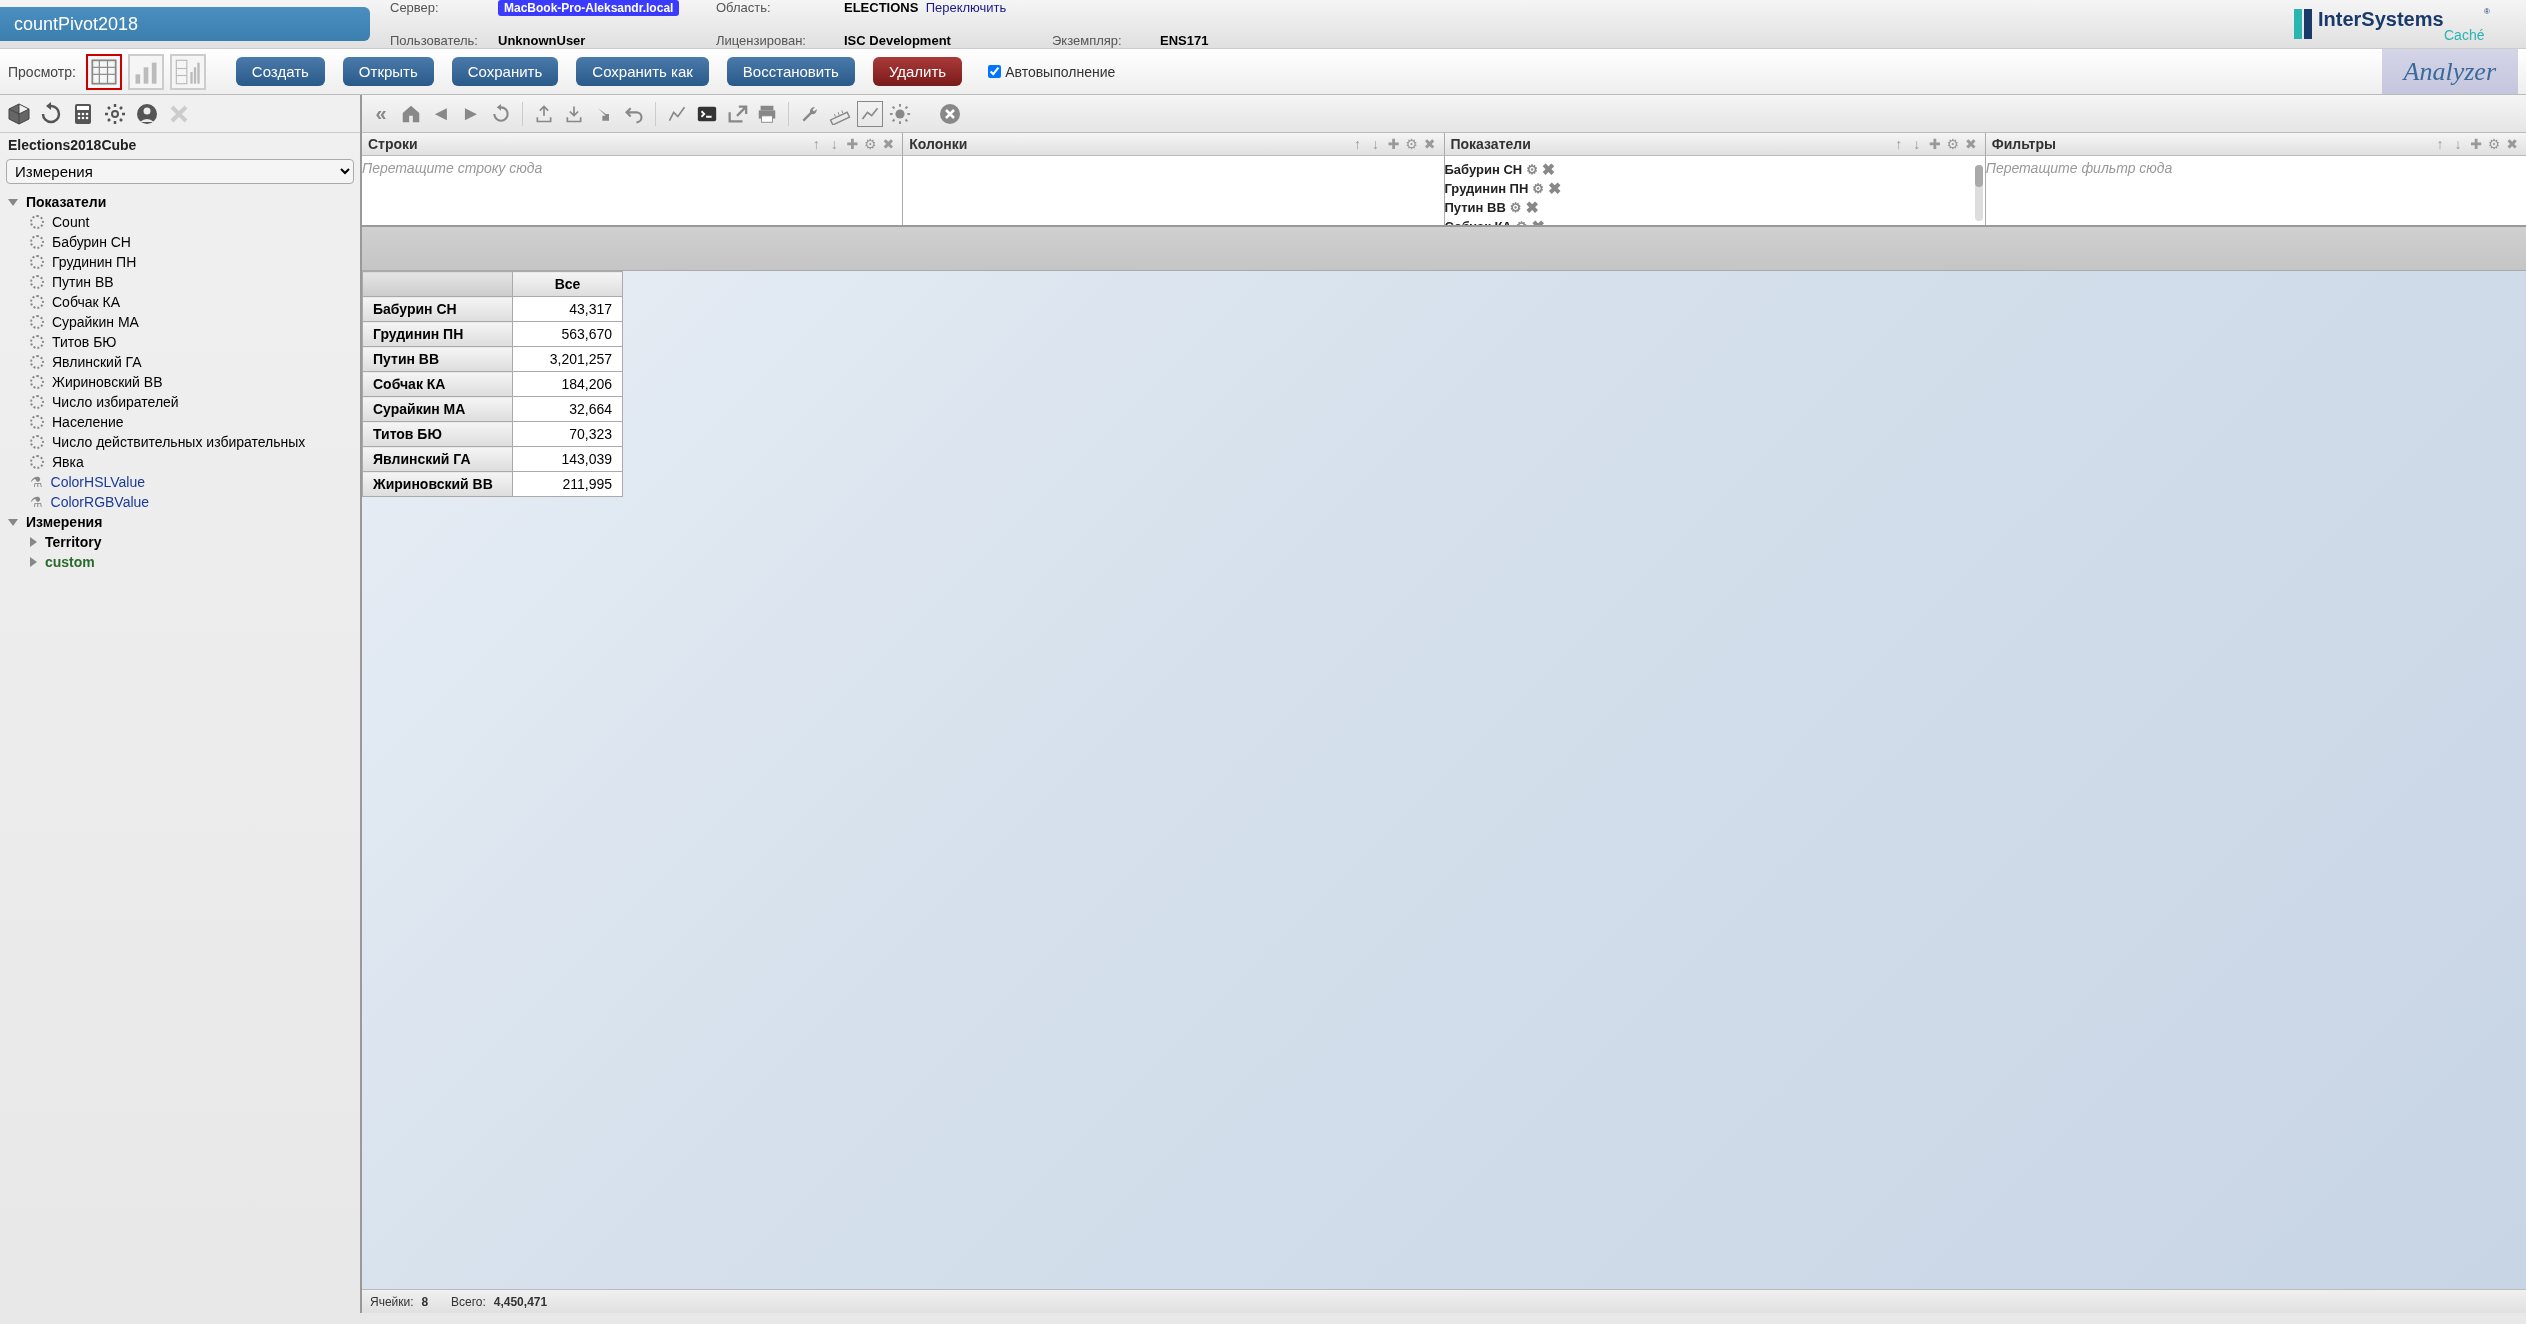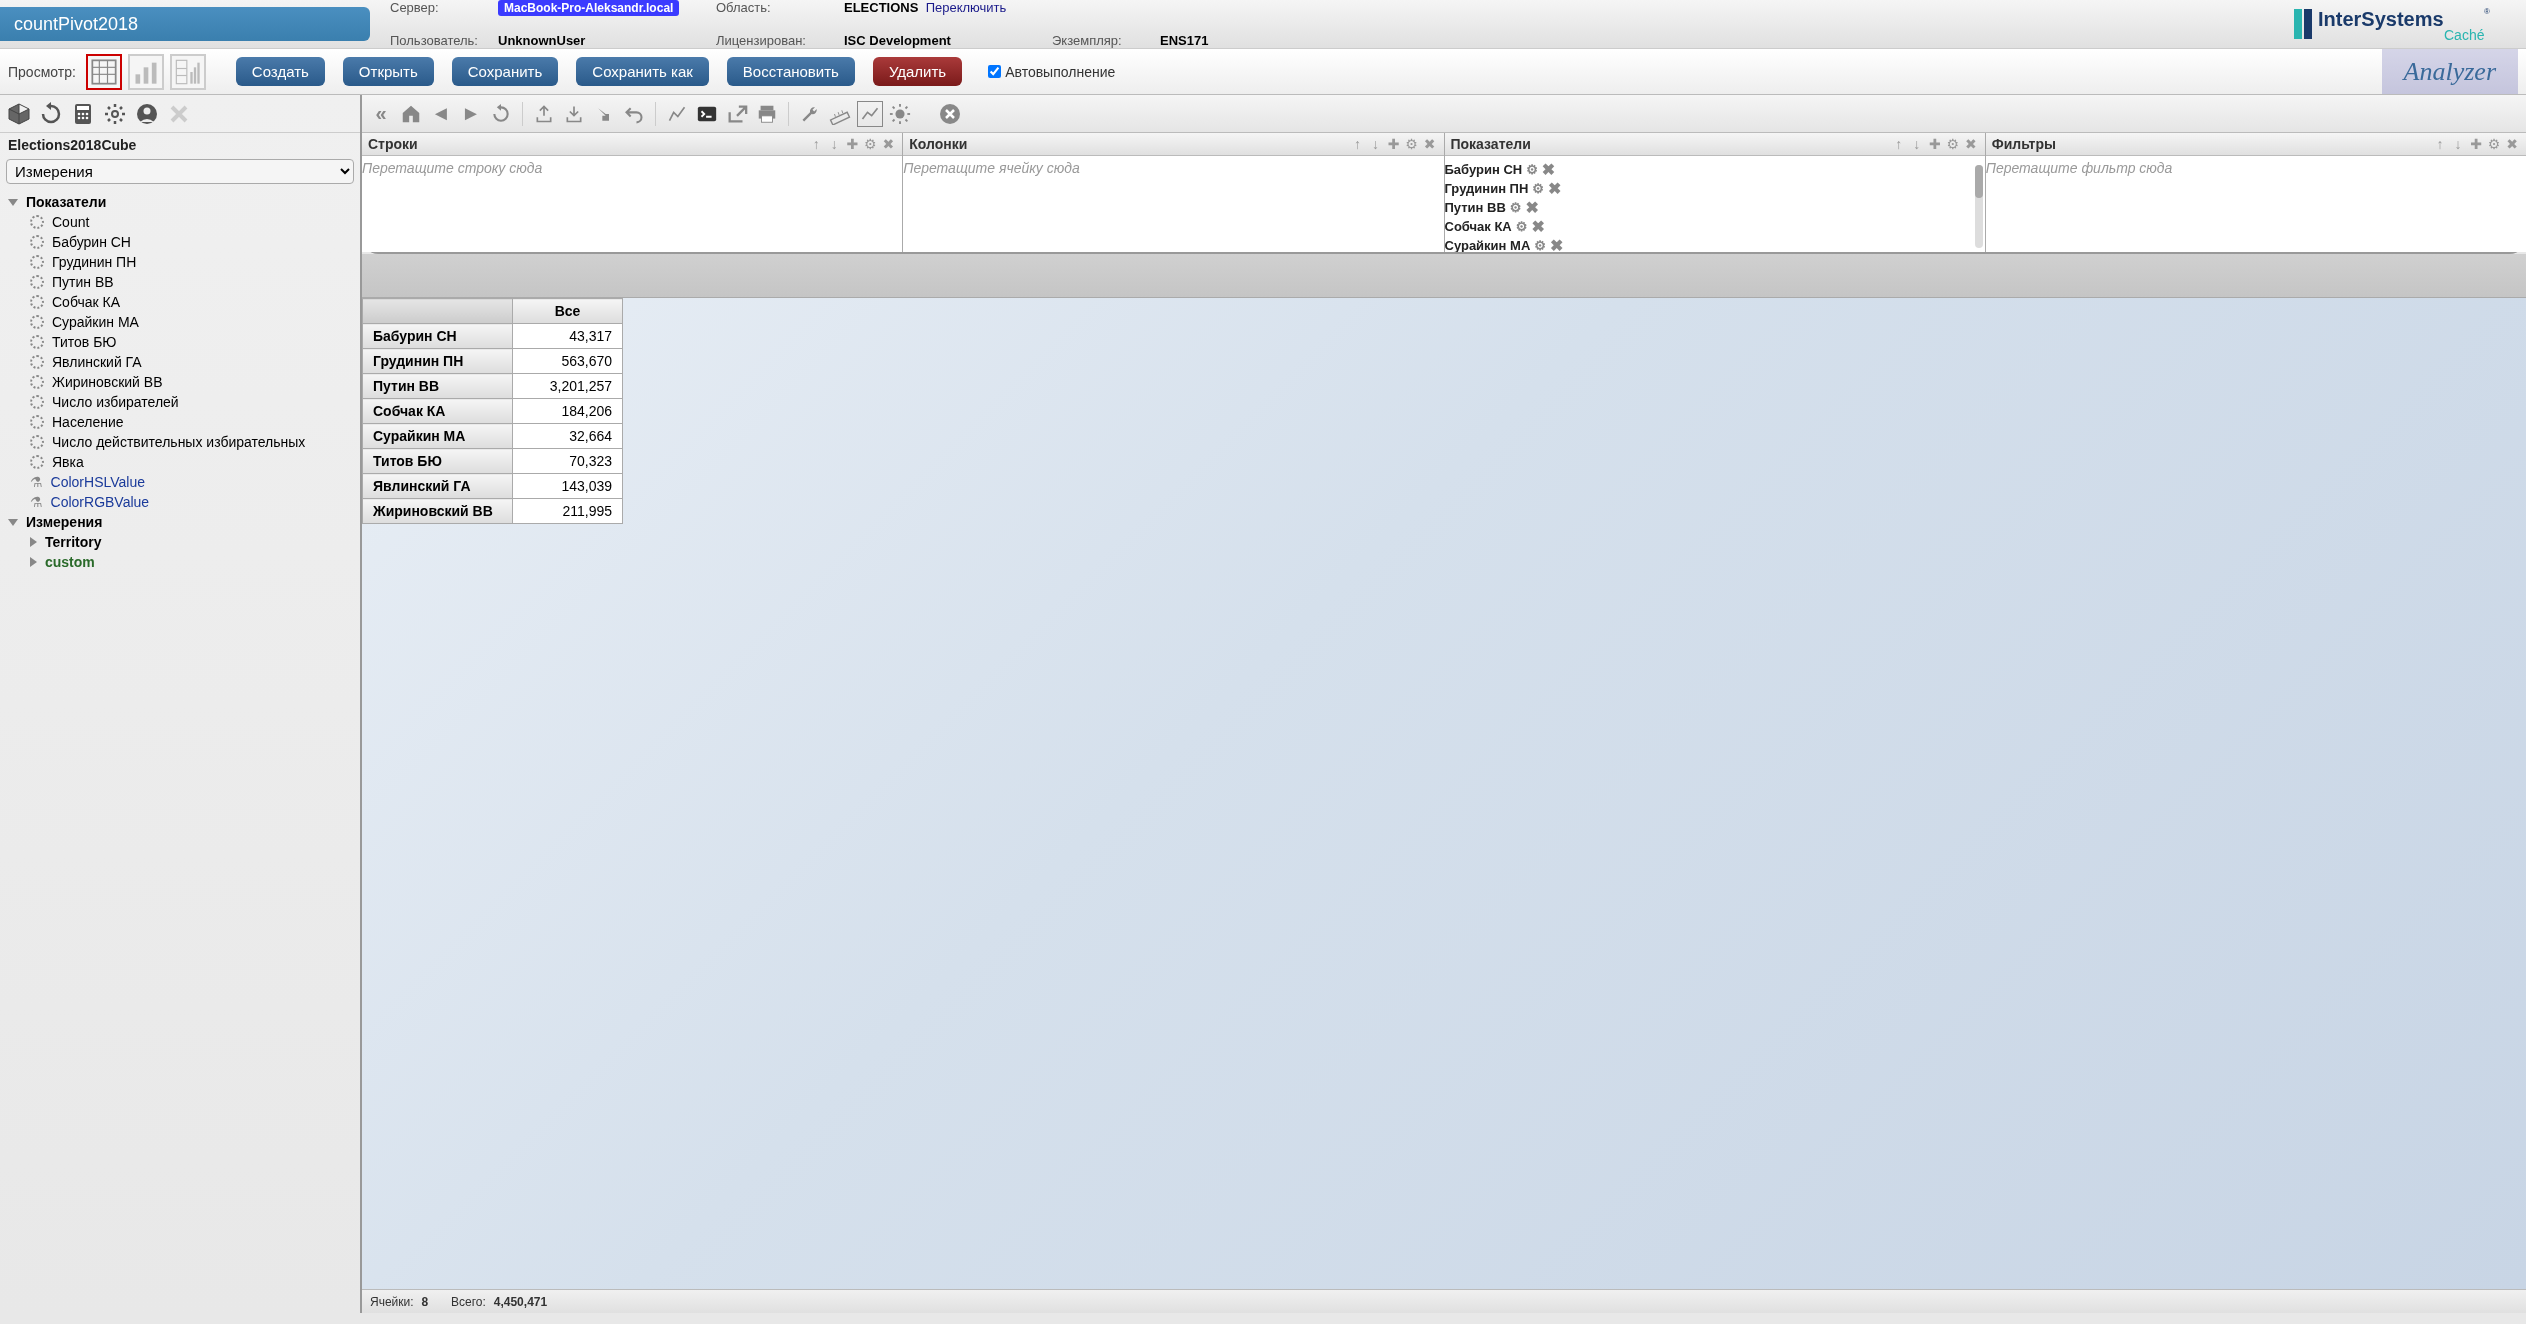--- a/index.html
+++ b/index.html
@@ -60,21 +60,21 @@
 
 
 .content { flex: 1; display: flex; flex-direction: column; }
 .content-tb { display: flex; align-items: center; height: 38px; background: linear-gradient(#f5f5f5, #e5e5e5); border-bottom: 1px solid #bbb; padding: 0 6px; gap: 4px; }
 .content-tb .sep { width: 1px; height: 24px; background: #ccc; margin: 0 4px; }
 .tb-icn { width: 26px; height: 26px; cursor: pointer; display: flex; align-items: center; justify-content: center; color: #888; font-size: 20px; }
 .tb-icn svg { fill: #888; }
 .info-outline { border: 1px solid #888; }
 
 
-.dropzones { display: flex; height: 121px; border-bottom: 2px solid #999; border-radius: 16px; }
+.dropzones { display: flex; height: 94px; border-bottom: 2px solid #999; }
 .dropzone { flex: 1; border-right: 1px solid #aaa; display: flex; flex-direction: column; position: relative; background: #fff; min-width: 0; }
 .dropzone:last-child { border-right: none; }
 .dz-header { display: flex; align-items: center; justify-content: space-between; background: linear-gradient(#f5f5f5, #e0e0e0); border-bottom: 1px solid #bbb; padding: 3px 6px; }
 .dz-title { font-weight: bold; font-size: 14px; color: #333; }
 .dz-icons { display: flex; gap: 2px; }
 .dz-icons span { color: #999; cursor: pointer; font-size: 14px; width: 16px; text-align: center; }
 .dz-body { flex: 1; padding: 4px 0; overflow: auto; }
 .dz-placeholder { color: #999; font-style: italic; font-size: 14px; }
 .dz-item { display: flex; align-items: center; gap: 4px; font-size: 13px; font-weight: bold; color: #222; }
 .dz-item .dz-gear { color: #888; cursor: pointer; }
@@ -433,21 +433,20 @@
         <div class="dz-header">
           <span class="dz-title">Колонки</span>
           <span class="dz-icons">
             <span>↑</span>
             <span>↓</span>
             <span>✚</span>
             <span>⚙</span>
             <span>✖</span>
           </span>
         </div>
-        <div class="dz-body"><span class="dz-placeholder">Перетащите ячейку сюда</span></div>
       </div>
       <div class="dropzone" style="position:relative">
         <div class="dz-header">
           <span class="dz-title">Показатели</span>
           <span class="dz-icons">
             <span>↑</span>
             <span>↓</span>
             <span>✚</span>
             <span>⚙</span>
             <span>✖</span>

